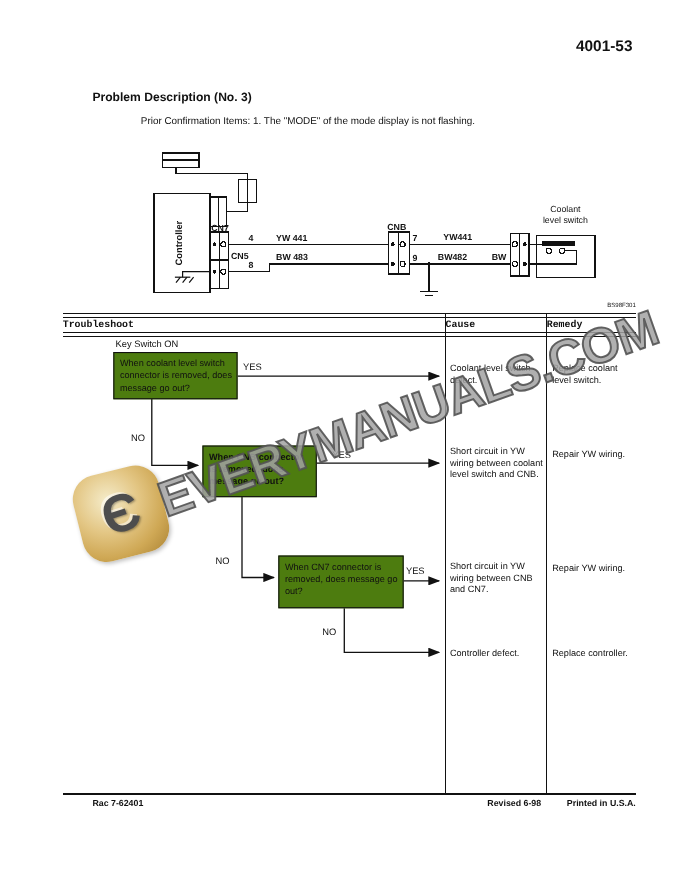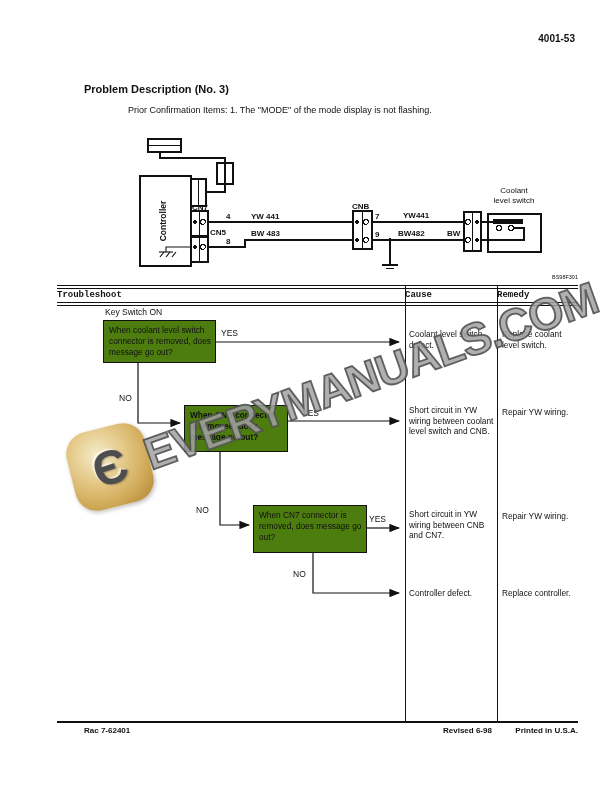--- a/index.html
+++ b/index.html
@@ -4,21 +4,21 @@
 <style>
   html,body{margin:0;padding:0;background:#e8e8e8;}
   .page{
     position:relative;width:612px;height:792px;background:#ffffff;
     font-family:"Liberation Sans",sans-serif;color:#111;overflow:hidden;
     margin:0 auto;
   }
   .t{position:absolute;z-index:2;color:#111;}
   svg#page-lines{position:absolute;left:0;top:0;z-index:1;}
   svg text{font-family:"Liberation Sans",sans-serif;fill:#111;}
-  .pageno{font-size:10px;font-weight:700;}
+  .pageno{font-size:14px;font-weight:700;}
   .title{left:0;right:0;top:48;text-align:center;font-size:12.5px;font-weight:700;letter-spacing:.2px;}
   .heading{font-size:11px;font-weight:700;margin-top:19px;}
   .body9{font-size:9px;}
   .flow-label{font-size:8.5px;}
   .flow-box{
     position:absolute;z-index:2;background:#4d7c0f;border:1.2px solid #111;
     font-size:8.3px;line-height:10.8px;padding:4px 4px 2px 5px;box-sizing:border-box;
   }
   .cell{position:absolute;z-index:2;font-size:8.3px;line-height:10.6px;}
   .colhead{position:absolute;z-index:2;font-size:9px;font-weight:700;font-family:Liberation Mono, monospace;}

